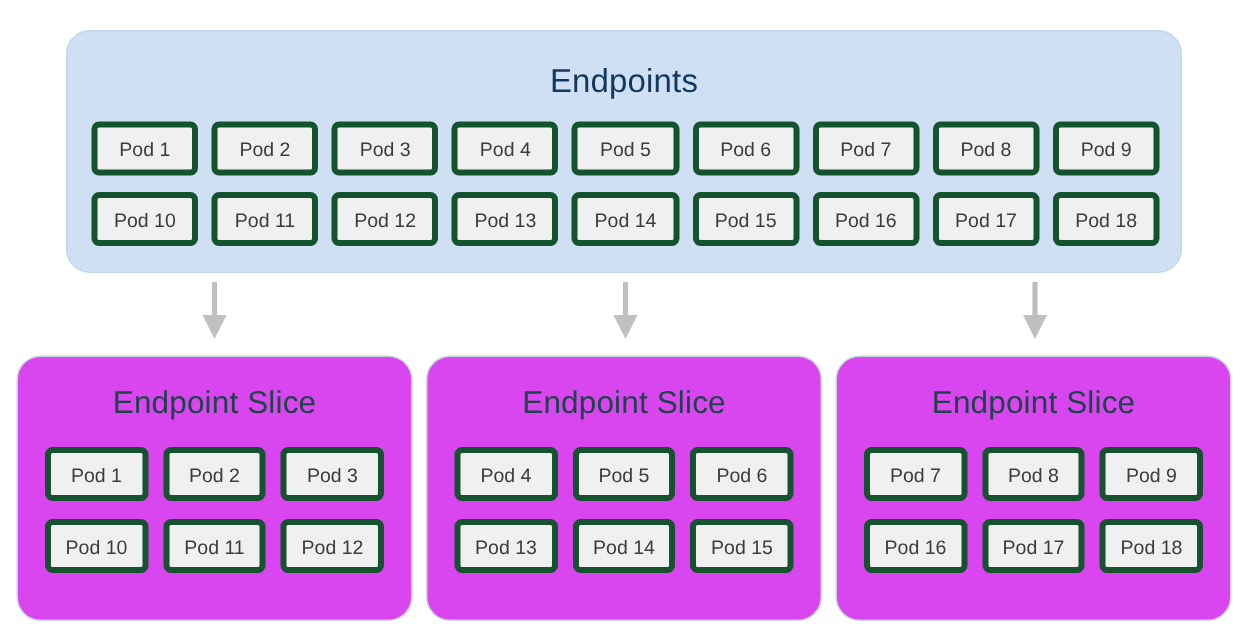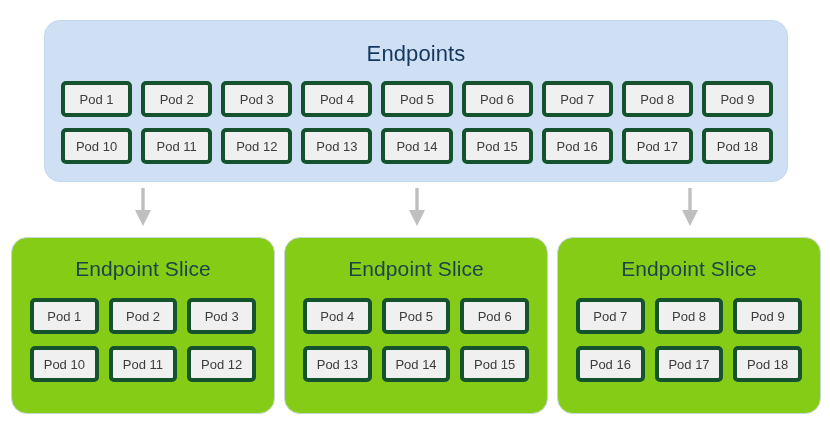--- a/index.html
+++ b/index.html
@@ -81,21 +81,21 @@
     height: 38px;
   }
   .arrow svg { display: block; }
 
   
   .slice-panel {
     position: absolute;
     top: 237px;
     width: 264px;
     height: 177px;
-    background: #84cc16;
+    background: #d946ef;
     border: 1px solid #c6d6da;
     border-radius: 16px;
     box-sizing: border-box;
   }
   .slice-title {
     position: absolute;
     left: 0;
     top: 18px;
     width: 100%;
     text-align: center;

